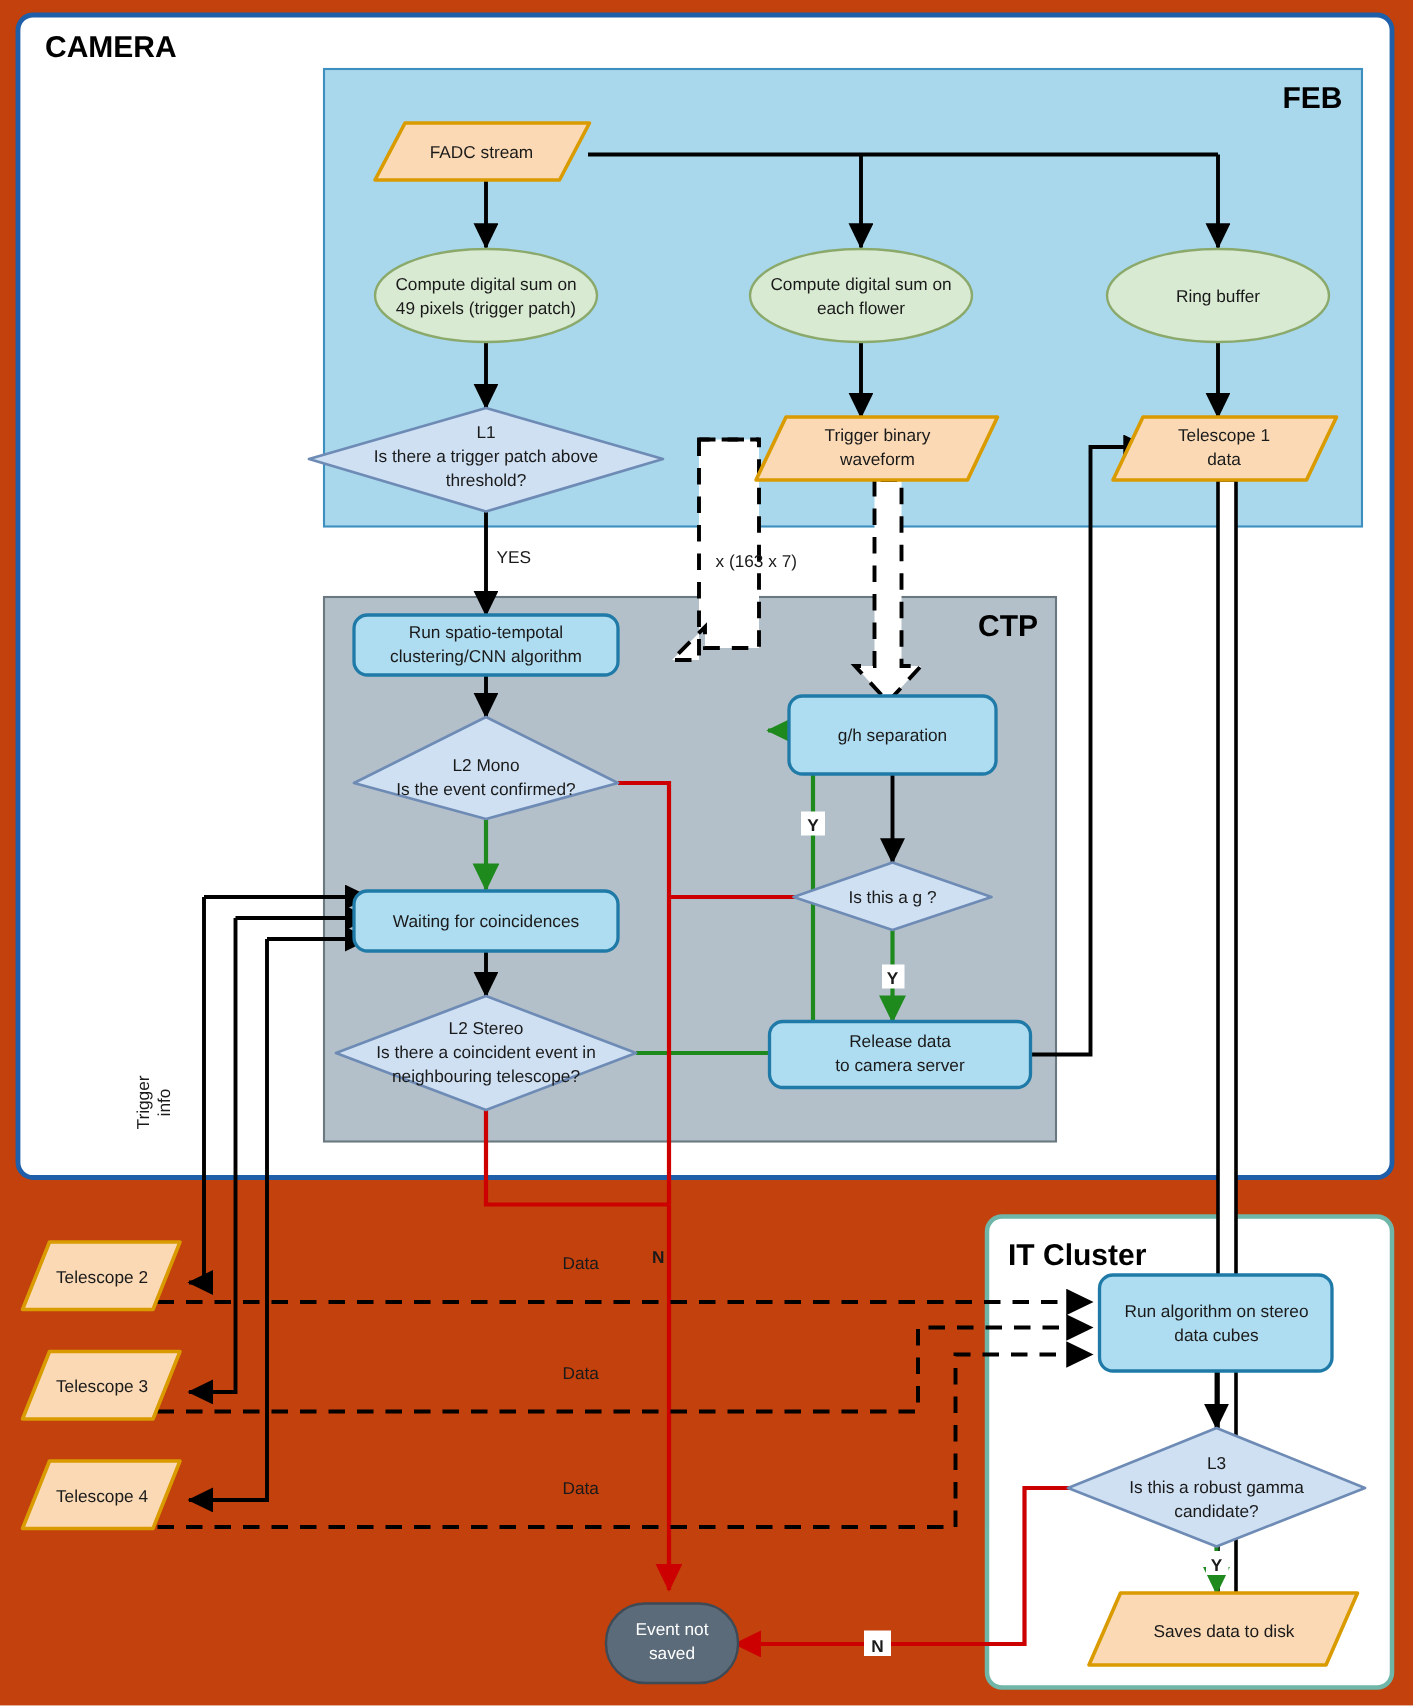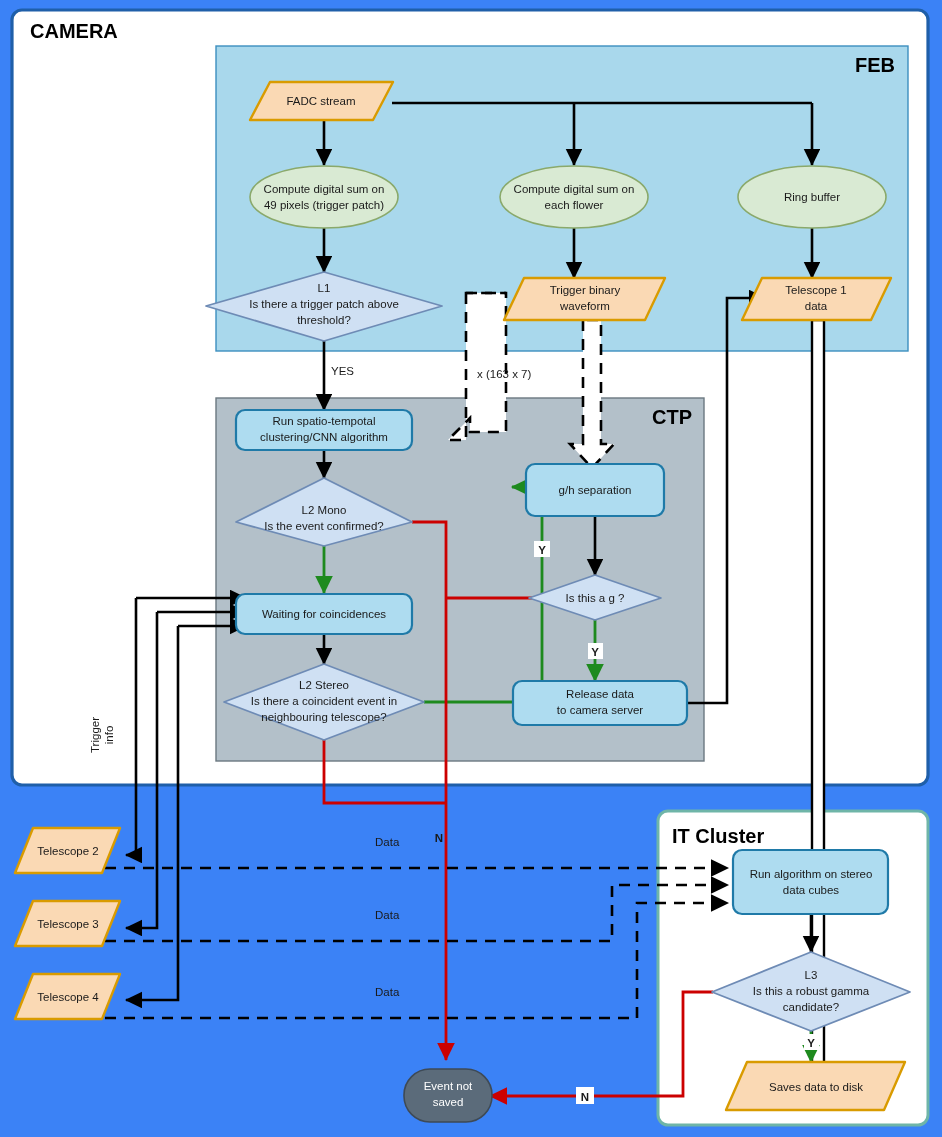--- a/index.html
+++ b/index.html
@@ -1,17 +1,17 @@
 <!DOCTYPE html>
 <html><head>
 <meta charset="utf-8">
 <style>
   html,body{margin:0;padding:0;background:#ffffff;}
   body{font-family:"Liberation Sans", sans-serif;}
-  #root{position:relative;width:942px;height:1137px;overflow:hidden;background:#3b82f6;}
+  #root{position:relative;width:942px;height:1137px;overflow:hidden;background:#c2410c;}
   svg{display:block;}
   .nlabel{font-family:"Liberation Sans", sans-serif;font-size:11.5px;fill:#1a1a1a;}
   .edge-label{font-family:"Liberation Sans", sans-serif;font-size:11.5px;fill:#1a1a1a;}
   .container-title{font-family:"Liberation Sans", sans-serif;font-size:20px;font-weight:bold;fill:#000;}
   .white-text{fill:#ffffff;}
 </style>
 </head>
 <body>
 
 <div id="root">

